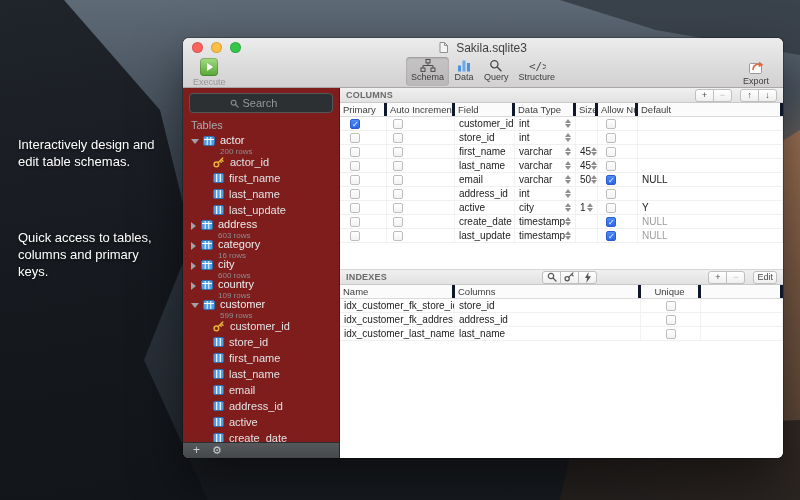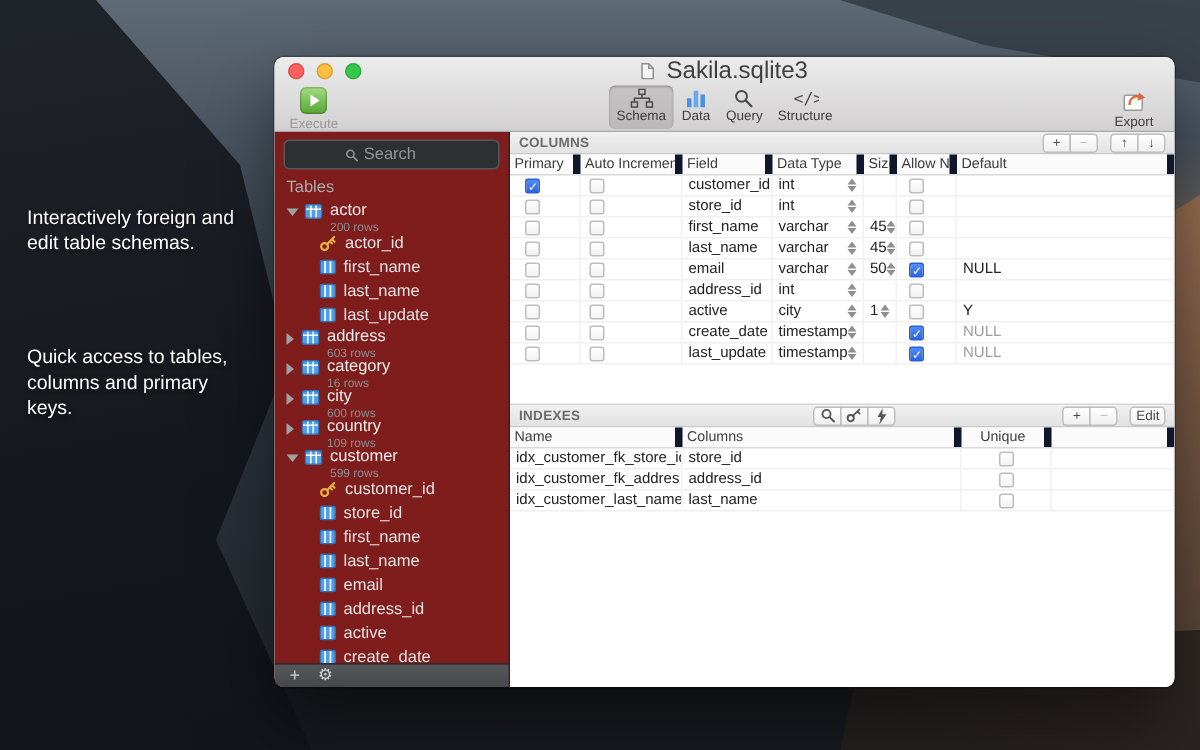--- a/index.html
+++ b/index.html
@@ -19,21 +19,21 @@
   .cap1{top:136px;} .cap2{top:229px;} .cap3{top:326px;}
 
   
   .window{position:absolute;left:183px;top:38px;width:600px;height:420px;border-radius:6px;
     overflow:hidden;background:#fff;box-shadow:0 22px 50px rgba(0,0,0,.5),0 0 0 1px rgba(0,0,0,.25);}
   .chrome{height:50px;background:linear-gradient(#ececec,#d2d0d0);border-bottom:1px solid #a9a7a7;box-sizing:border-box;}
   .titlebar{height:19px;position:relative;display:flex;align-items:center;justify-content:center;}
   .lights{position:absolute;left:9px;top:4px;display:flex;gap:8px;}
   .light{width:11px;height:11px;border-radius:50%;box-sizing:border-box;border:1px solid rgba(0,0,0,.15);}
   .red{background:#fc615d;} .yellow{background:#fdbe41;} .green{background:#34c84a;}
-  .title{font-size:16px;color:#3f3f3f;display:flex;align-items:center;gap:8px;text-align:right;}
+  .title{font-size:12px;color:#3f3f3f;display:flex;align-items:center;gap:8px;text-align:right;}
   .toolbar{position:relative;height:30px;}
   .tool{position:absolute;display:flex;flex-direction:column;align-items:center;}
   .tool-label{font-size:9px;color:#3e3e3e;margin-top:1px;}
   .exec{left:10px;top:1px;}
   .exec .tool-label{color:#979797;}
   .exec-icon{width:18px;height:18px;border-radius:4px;background:linear-gradient(#a4dc83,#57a635);
     box-shadow:inset 0 0 0 1px rgba(0,0,0,.18);display:flex;align-items:center;justify-content:center;}
   .play{width:0;height:0;border-left:6px solid #fff;border-top:4px solid transparent;border-bottom:4px solid transparent;margin-left:2px;}
   .export{right:14px;top:1px;}
   .segmented{position:absolute;left:50%;top:0;transform:translateX(-50%);display:flex;}
@@ -81,21 +81,21 @@
     display:flex;align-items:center;justify-content:center;}
   .btn-group .mini-btn + .mini-btn{margin-left:-1px;}
   .btn-group .mini-btn:first-child{border-radius:3px 0 0 3px;}
   .btn-group .mini-btn:last-child{border-radius:0 3px 3px 0;}
   .btn-group .mini-btn:only-child{border-radius:3px;}
   .mini-btn.disabled{color:#c2c2c2;}
   .mini-btn svg{display:block;}
 
   .grid-header{display:flex;height:13px;min-height:13px;background:#fbfbfb;border-bottom:1px solid #dadada;
     font-size:9.5px;color:#3d3d3d;}
-  .gh-cell{box-sizing:border-box;padding:0 3px;border-right:5px solid #0f172a;line-height:13px;
+  .gh-cell{box-sizing:border-box;padding:0 3px;border-right:3px solid #0f172a;line-height:13px;
     overflow:hidden;white-space:nowrap;}
   .gh-cell.center{text-align:center;}
   .w-primary{width:47px;min-width:47px;} .w-auto{width:68px;min-width:68px;} .w-field{width:60px;min-width:60px;}
   .w-type{width:61px;min-width:61px;} .w-size{width:22px;min-width:22px;} .w-null{width:40px;min-width:40px;}
   .w-default{flex:1;}
   .iw-name{width:115px;min-width:115px;} .iw-cols{width:186px;min-width:186px;} .iw-unique{width:60px;min-width:60px;}
   .iw-rest{flex:1;}
 
   .col-row,.idx-row{display:flex;height:13px;min-height:13px;border-bottom:1px solid #f0f0f0;font-size:10px;color:#222;}
   .cell{box-sizing:border-box;padding:0 4px;border-right:1px solid #f2f2f2;display:flex;align-items:center;
@@ -118,21 +118,21 @@
 </head>
 <body>
 
 <div class="desktop">
   <div class="wp wp-topright"></div>
   <div class="wp wp-glow"></div>
   <div class="wp wp-peak-right"></div>
   <div class="wp wp-bottom"></div>
   <div class="wp wp-cliff"></div>
 
-  <div class="caption cap1">Interactively foreign and
+  <div class="caption cap1">Interactively design and
 edit table schemas.</div>
   <div class="caption cap2">Quick access to tables,
 columns and primary
 keys.</div>
 
   <div class="window">
     <div class="chrome">
       <div class="titlebar">
         <div class="lights">
           <span class="light red"></span>

